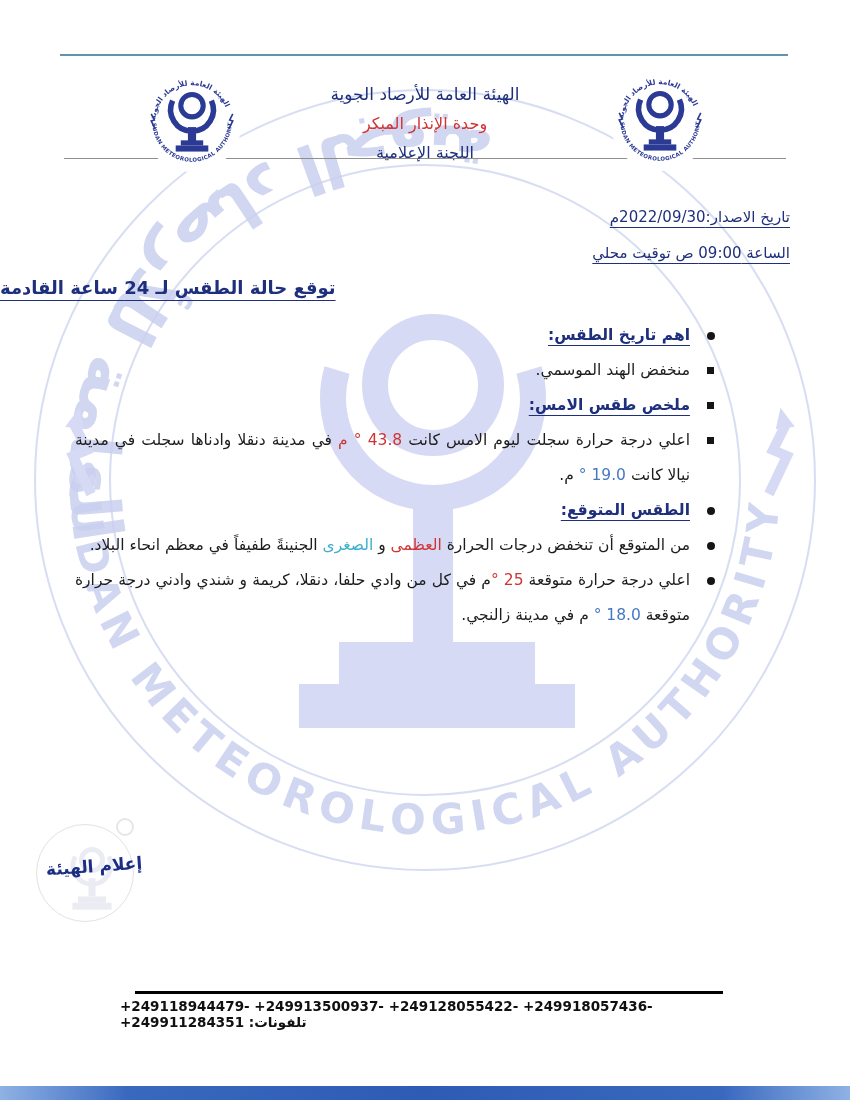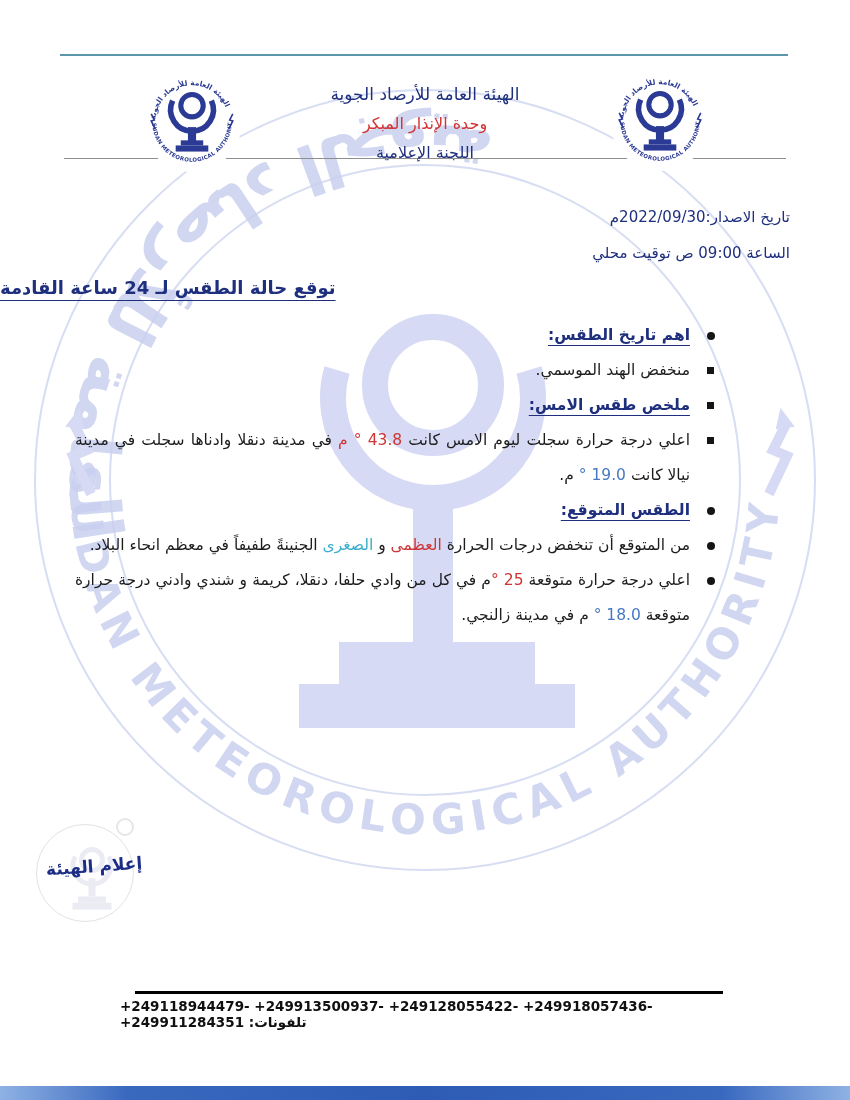--- a/index.html
+++ b/index.html
@@ -12,21 +12,21 @@
 .logo-slot{position:absolute;width:102px;height:106px;z-index:2}
 .logo-slot.left{left:141px;top:69px}
 .logo-slot.right{left:609px;top:68px}
 .logo-badge{width:100%;height:100%;display:block}
 .hdr-text{position:absolute;top:80px;left:230px;width:390px;text-align:center;z-index:1;direction:rtl}
 .hdr-org{color:var(--navy);font-size:17px;line-height:29px}
 .hdr-unit{color:var(--header-red);font-size:16px;line-height:29px}
 .hdr-committee{color:var(--navy);font-size:16px;line-height:29px}
 .meta{position:absolute;top:199px;right:60px;z-index:1;direction:rtl;text-align:right;
       color:var(--navy);font-size:15px;line-height:36px}
-.meta div{text-underline-offset:5px}
+.meta div{text-decoration:underline;text-underline-offset:5px}
 .doc-title{position:absolute;top:277px;left:0;width:100%;text-align:left;z-index:1;direction:rtl;
       color:var(--navy);font-size:18px;font-weight:bold}
 .doc-title span{text-decoration:underline;text-underline-offset:6px}
 .list{position:absolute;top:318px;left:75px;right:160px;z-index:2;direction:rtl}
 .li{position:relative;text-align:justify;font-size:15.5px;line-height:35px;color:#1c1c1c}
 .li .bullet{position:absolute;right:-24px;top:14px;width:7px;height:7px;background:#151515;display:block}
 .li .bullet.round{width:8px;height:8px;border-radius:50%;right:-25px}
 .li.heading .txt{color:var(--navy);font-weight:bold;text-decoration:underline;text-underline-offset:5px}
 .c-red{color:var(--red)}
 .c-teal{color:var(--teal)}

